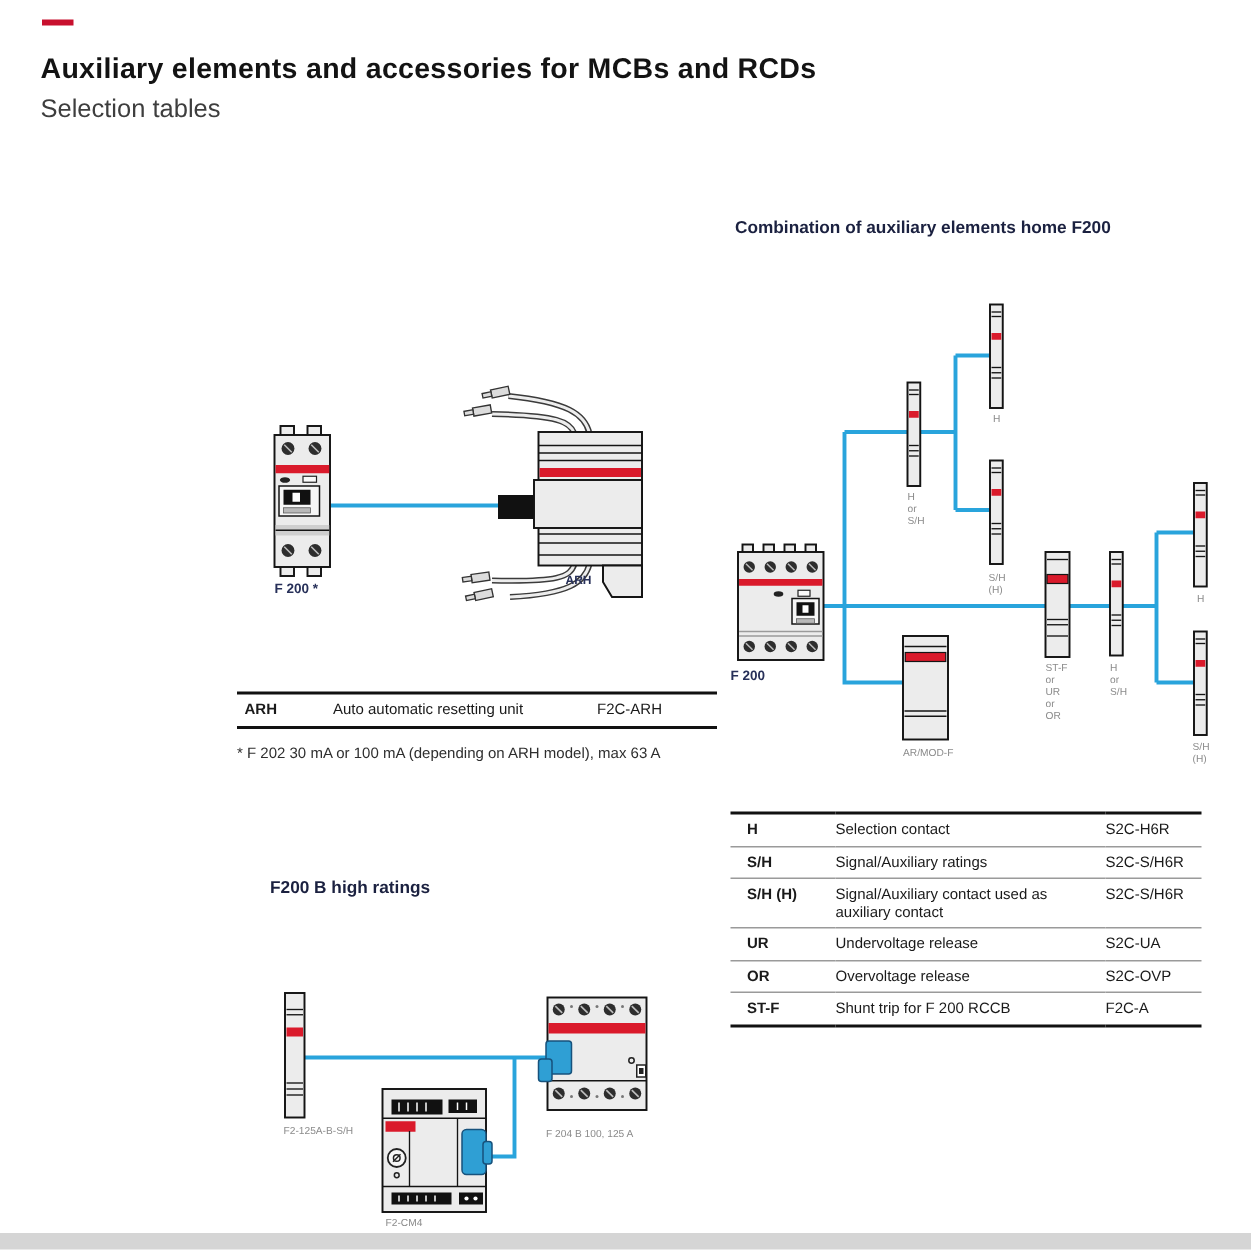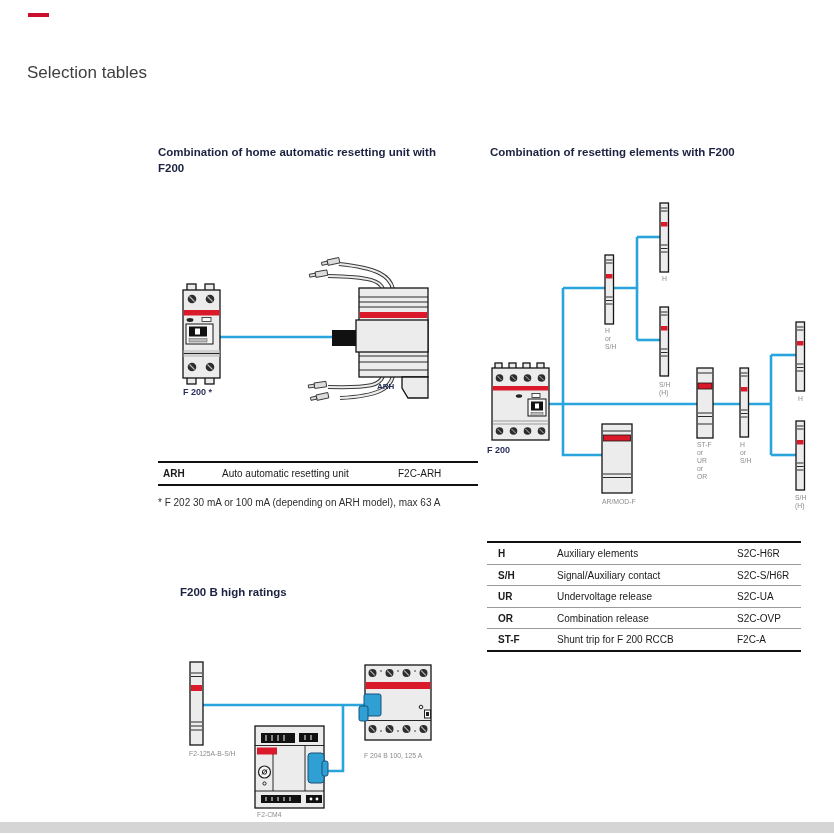--- a/index.html
+++ b/index.html
@@ -40,24 +40,24 @@
   .wire-u{stroke:#3b3b3b;stroke-width:4;fill:none;}
   .wire-i{stroke:#ededed;stroke-width:2;fill:none;}
   .pin{fill:#dcdcdc;stroke:#333;stroke-width:.9;}
 </style>
 </head>
 <body>
 
 <div class="canvas">
 
   <div class="abs dash"></div>
+  <div class="abs title">Auxiliary elements and accessories for MCBs and RCDs</div>
   <div class="abs subtitle">Selection tables</div>
 
-  <div class="abs sec-heading" id="lt-heading">Combination of home automatic resetting unit with F200</div>
-  <div class="abs sec-heading" id="rt-heading">Combination of resetting elements with F200</div>
+  <div class="abs sec-heading" id="rt-heading">Combination of auxiliary elements home F200</div>
   <div class="abs sec-heading" id="fb-heading">F200 B high ratings</div>
 
   <svg class="abs" style="left:150px;top:230px;" width="330" height="185" viewBox="0 0 330 185">
     <defs>
       <g id="screwA">
         <circle r="4.3" fill="#2d2d2d"></circle>
         <line x1="-2.5" y1="-2.5" x2="2.5" y2="2.5" stroke="#bdbdbd" stroke-width="1.1"></line>
       </g>
     </defs>
 
@@ -327,36 +327,41 @@
 
   <table class="sel-table" id="aux-table">
     <colgroup>
         <col style="width:70px">
         <col style="width:180px">
         <col style="width:64px">
       </colgroup>
     <tbody>
         <tr>
       <td class="code">H</td>
-      <td>Auxiliary elements</td>
+      <td>Selection contact</td>
       <td>S2C-H6R</td>
     </tr>
     <tr>
       <td class="code">S/H</td>
-      <td>Signal/Auxiliary contact</td>
+      <td>Signal/Auxiliary ratings</td>
+      <td>S2C-S/H6R</td>
+    </tr>
+    <tr>
+      <td class="code">S/H (H)</td>
+      <td>Signal/Auxiliary contact used as auxiliary contact</td>
       <td>S2C-S/H6R</td>
     </tr>
     <tr>
       <td class="code">UR</td>
       <td>Undervoltage release</td>
       <td>S2C-UA</td>
     </tr>
     <tr>
       <td class="code">OR</td>
-      <td>Combination release</td>
+      <td>Overvoltage release</td>
       <td>S2C-OVP</td>
     </tr>
     <tr>
       <td class="code">ST-F</td>
       <td>Shunt trip for F 200 RCCB</td>
       <td>F2C-A</td>
     </tr>
   </tbody>
     </table>
 

